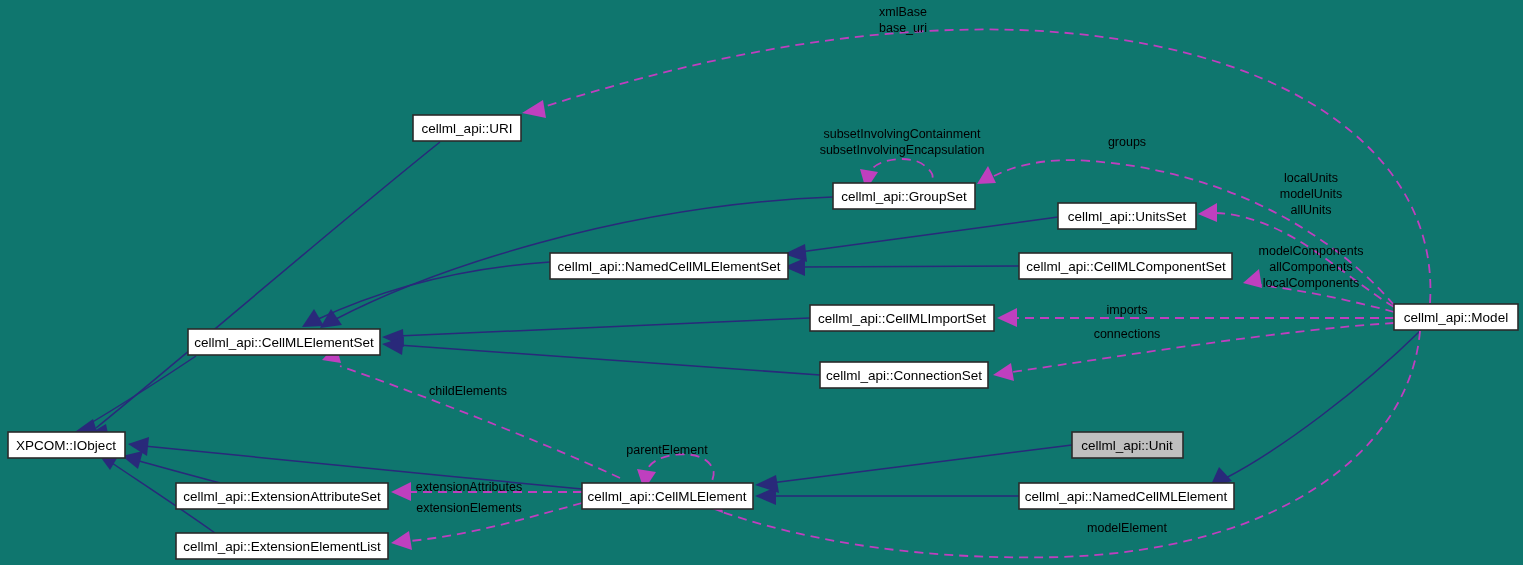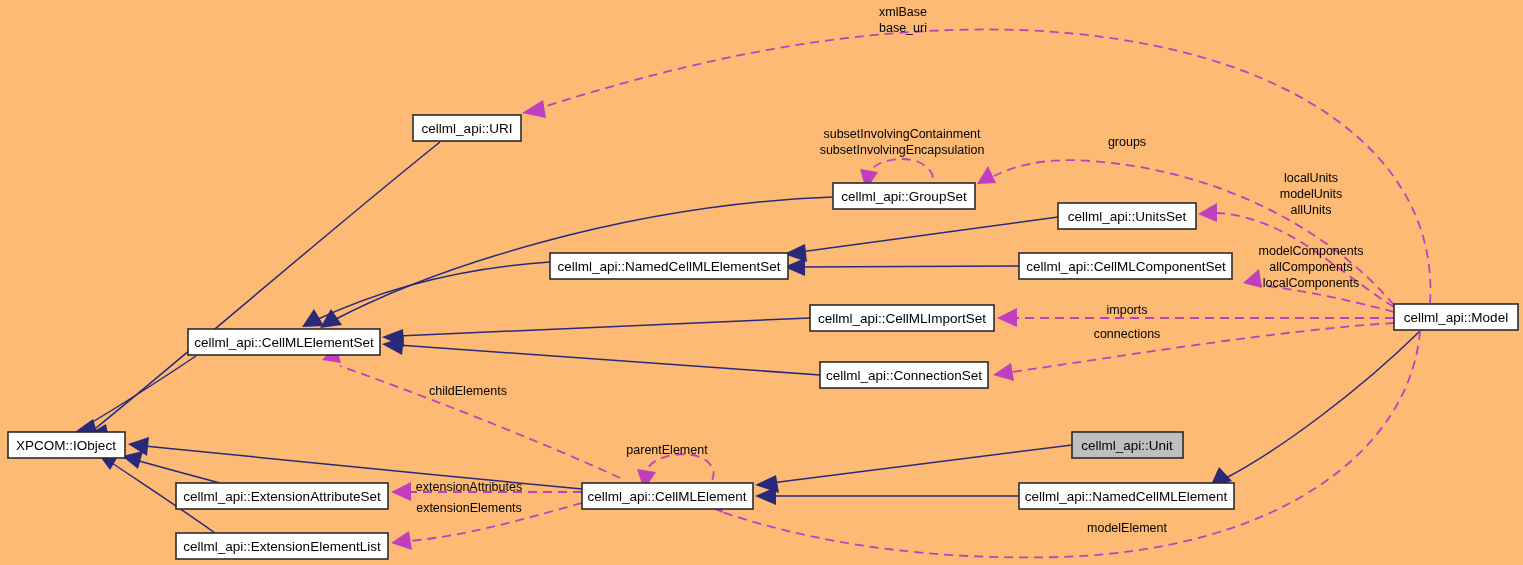--- a/index.html
+++ b/index.html
@@ -7,21 +7,21 @@
     padding: 0;
     background: #ffffff;
   }
   body {
     font-family: "Liberation Sans", sans-serif;
   }
   #diagram-root {
     position: relative;
     width: 1523px;
     height: 565px;
-    background: #fdba74;
+    background: #0f766e;
     overflow: hidden;
   }
   svg#uml-canvas {
     position: absolute;
     left: 0;
     top: 0;
     width: 1523px;
     height: 565px;
     display: block;
   }

